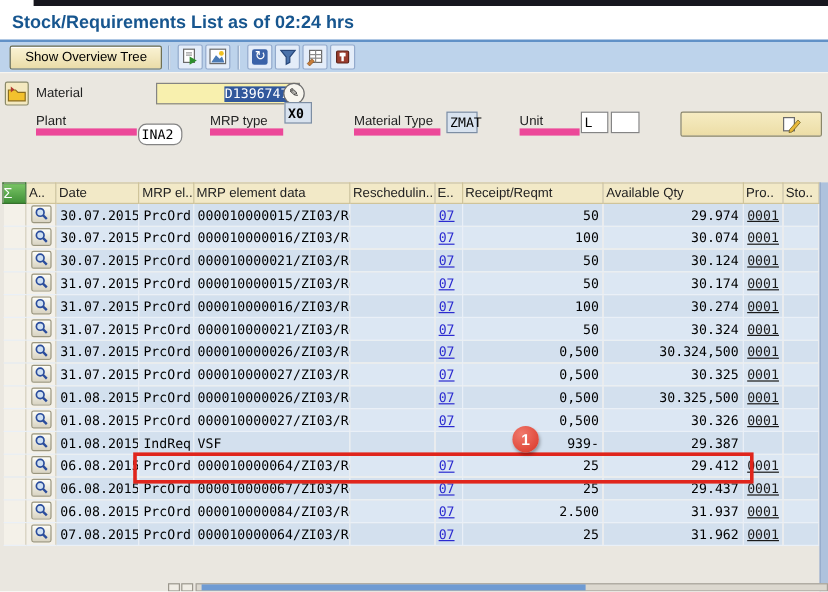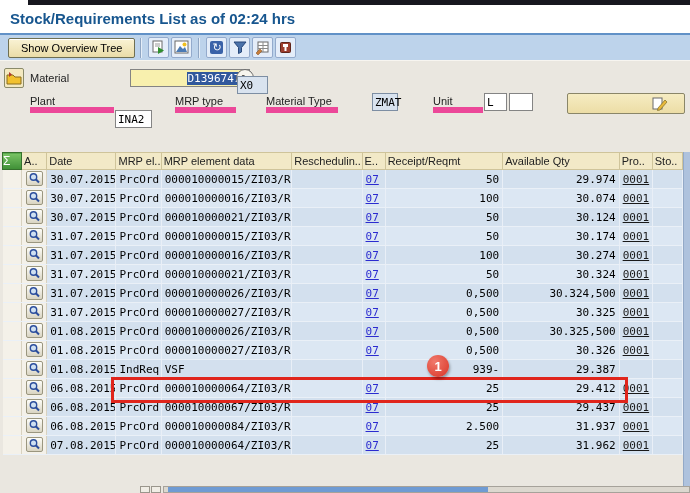--- a/index.html
+++ b/index.html
@@ -131,28 +131,28 @@
   </button>
   <span class="flabel" style="left:30px;top:72px;">Material</span>
   <div class="ffield yellow" style="left:130px;top:69px;width:120px;text-align:right;">
     <span class="sel">D13967476</span>
   </div>
   <button class="mc-btn">
     <span>✎</span>
   </button>
 
   <span class="flabel u" style="left:30px;top:95px;width:84px;">Plant</span>
-  <div class="ffield" style="left:115px;top:110px;width:37px;">
+  <div class="ffield" style="left:115px;top:103px;width:37px;border-radius:7px;">
     <span>INA2</span>
   </div>
   <span class="flabel u" style="left:175px;top:95px;width:61px;">MRP type</span>
-  <div class="ffield bluefld" style="left:237px;top:76px;width:31px;">
+  <div class="ffield bluefld" style="left:237px;top:85px;width:23px;font-weight:bold;">
     <span>X0</span>
   </div>
-  <span class="flabel u" style="left:266px;top:95px;width:72px;">Material Type</span>
+  <span class="flabel u" style="left:295px;top:95px;width:72px;">Material Type</span>
   <div class="ffield bluefld" style="left:372px;top:93px;width:26px;">
     <span>ZMAT</span>
   </div>
   <span class="flabel u" style="left:433px;top:95px;width:50px;">Unit</span>
   <div class="ffield" style="left:484px;top:93px;width:23px;">
     <span>L</span>
   </div>
   <div class="ffield" style="left:509px;top:93px;width:24px;"></div>
   <button class="note-btn">
     <svg width="16" height="15">

